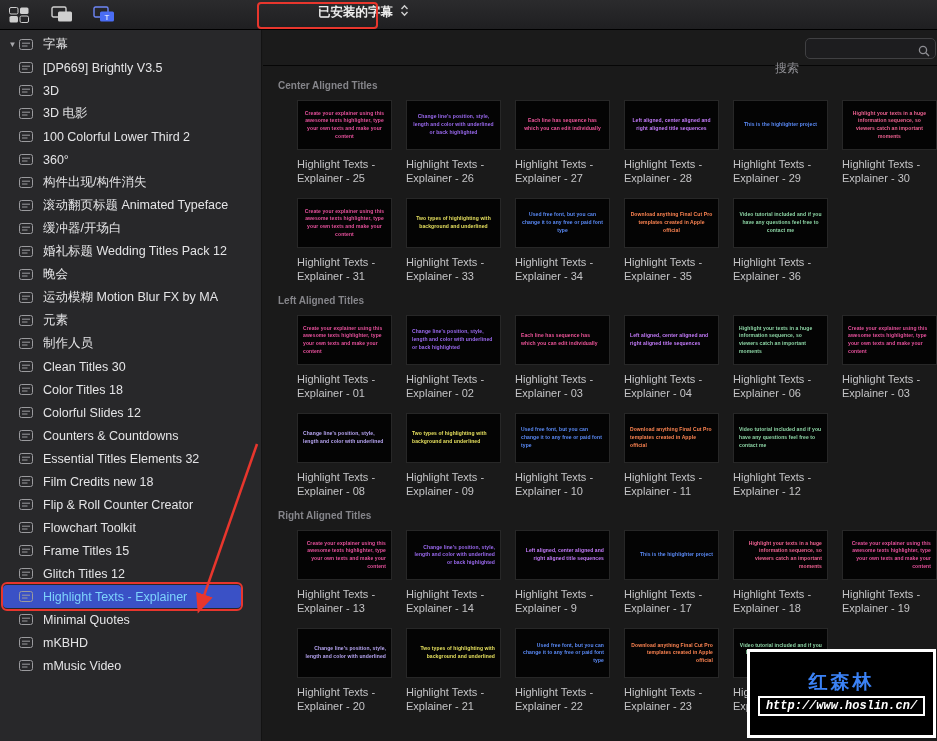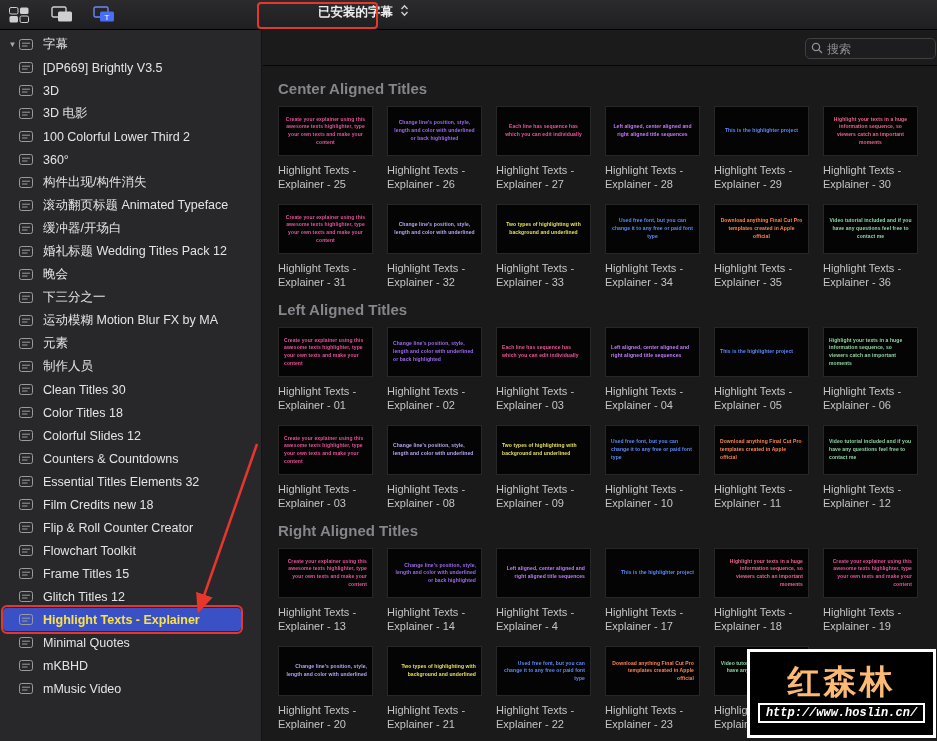--- a/index.html
+++ b/index.html
@@ -21,52 +21,52 @@
   
   .sidebar { position:absolute; left:0; top:30px; width:262px; bottom:0; background:#28282a;
     border-right:1px solid #131313; overflow:hidden; padding-top:3px; z-index:4; }
   .side-item { position:relative; display:flex; align-items:center; height:23px;
     margin:0 20px 0 3px; padding:0 3px; border-radius:4px; color:#e4e4e6; font-size:12.5px;
     white-space:nowrap; }
   .disc { width:13px; flex:none; font-size:8px; color:#a9a9ad; text-align:center; }
   .t-icon { width:17px; flex:none; display:flex; align-items:center; margin-right:7px; }
   .side-label { overflow:hidden; text-overflow:ellipsis; }
   .side-item[data-state="selected"] { background:#3a51c6; }
-  .side-item[data-state="selected"] .side-label { color:#fde047; font-weight:700; }
+  .side-item[data-state="selected"] .side-label { color:#7dd3fc; font-weight:400; }
   .side-item[data-state="selected"]::after { content:""; position:absolute; inset:-3px -2px;
     border:2.5px solid #e8362d; border-radius:6px; pointer-events:none; }
 
   
   .main { position:absolute; left:263px; top:30px; right:0; bottom:0; background:#1a1a1a; overflow:hidden; }
   .main-header { position:relative; height:36px; border-bottom:1px solid #060606; background:#1b1b1b; }
   .search-field { position:absolute; right:1px; top:8px; width:131px; height:21px;
     background:#1d1d1f; border:1px solid #404042; border-radius:5px;
-    display:flex; align-items:center; padding:4px 5px; }
+    display:flex; align-items:flex-end; padding:4px 5px;flex-direction:column; }
   .search-field input { flex:1; min-width:0; background:transparent; border:none; outline:none;
     color:#d6d6d6; font-size:12px; margin-left:4px; font-family:inherit; }
   .search-field input::placeholder { color:#8e8e93; }
 
   .content { padding:2px 0 0 15px; }
-  .sec-head { margin:12px 0 9px; font-size:15px; font-weight:700; color:#85858a; }
+  .sec-head { margin:12px 0 9px; font-size:10px; font-weight:700; color:#85858a; }
   .grid { display:grid; grid-template-columns:repeat(6,95px); gap:13px 14px; }
-  .cell { width:95px; cursor:default; }
+  .cell { width:95px; cursor:default;margin-left:19px; }
   .thumb { width:95px; height:50px; background:#040404; border:1px solid #272727;
     display:flex; align-items:center; overflow:hidden; }
   .prev { width:100%; max-height:44px; overflow:hidden; font-size:5px; line-height:1.55;
     font-weight:600; padding:0 5px; letter-spacing:.1px; }
   .al-center .prev { text-align:center; }
   .al-left .prev { text-align:left; }
   .al-right .prev { text-align:right; }
   .cell-label { margin-top:8px; font-size:11px; line-height:1.23; color:#c4c4c6; }
 
   
   .watermark { position:absolute; right:1px; bottom:3px; width:189px; height:89px; background:#000;
     border:3px solid #fff; display:flex; flex-direction:column; align-items:center;
     justify-content:center; gap:5px; z-index:40; }
-  .wm-title { color:#fdba74; font-size:33px; font-weight:700; letter-spacing:3px; line-height:1; }
+  .wm-title { color:#3b82f6; font-size:19px; font-weight:700; letter-spacing:3px; line-height:1; }
   .wm-url { color:#fff; font-size:12px; font-weight:700; font-style:italic;
     font-family:"Liberation Mono","DejaVu Sans Mono",monospace; border:2px solid #fff; padding:1px 6px; }
 
   
   .anno-popup-box { position:absolute; left:257px; top:2px; width:121px; height:27px;
     border:2.5px solid #e8362d; border-radius:4px; z-index:60; pointer-events:none; }
   .anno-arrow { position:absolute; left:0; top:0; width:937px; height:741px; z-index:60; pointer-events:none; }
 </style>
 </head>
 <body>
@@ -222,31 +222,20 @@
         <span class="disc"></span>
         <span class="t-icon">
           <svg width="14" height="11" viewBox="0 0 14 11">
             <rect x="0.5" y="0.5" width="13" height="10" rx="2" fill="none" stroke="#9b9b9e"></rect>
             <line x1="3" y1="4.2" x2="11" y2="4.2" stroke="#9b9b9e"></line>
             <line x1="3" y1="7" x2="8.5" y2="7" stroke="#9b9b9e"></line>
           </svg>
         </span>
         <span class="side-label">晚会</span>
       </div>
-      <div class="side-item" data-state="" title="下三分之一">
-        <span class="disc"></span>
-        <span class="t-icon">
-          <svg width="14" height="11" viewBox="0 0 14 11">
-            <rect x="0.5" y="0.5" width="13" height="10" rx="2" fill="none" stroke="#9b9b9e"></rect>
-            <line x1="3" y1="4.2" x2="11" y2="4.2" stroke="#9b9b9e"></line>
-            <line x1="3" y1="7" x2="8.5" y2="7" stroke="#9b9b9e"></line>
-          </svg>
-        </span>
-        <span class="side-label">下三分之一</span>
-      </div>
       <div class="side-item" data-state="" title="运动模糊 Motion Blur FX by MA">
         <span class="disc"></span>
         <span class="t-icon">
           <svg width="14" height="11" viewBox="0 0 14 11">
             <rect x="0.5" y="0.5" width="13" height="10" rx="2" fill="none" stroke="#9b9b9e"></rect>
             <line x1="3" y1="4.2" x2="11" y2="4.2" stroke="#9b9b9e"></line>
             <line x1="3" y1="7" x2="8.5" y2="7" stroke="#9b9b9e"></line>
           </svg>
         </span>
         <span class="side-label">运动模糊 Motion Blur FX by MA</span>
@@ -485,26 +474,20 @@
               <div class="cell-label">Highlight Texts - Explainer - 30</div>
             </div>
             <div class="cell">
               <div class="thumb">
                 <div class="prev" style="color:#e8519d">Create your explainer using this awesome texts highlighter, type your own texts and make your content</div>
               </div>
               <div class="cell-label">Highlight Texts - Explainer - 31</div>
             </div>
             <div class="cell">
               <div class="thumb">
-                <div class="prev" style="color:#b9a7f5">Change line's position, style, length and color with underlined</div>
-              </div>
-              <div class="cell-label">Highlight Texts - Explainer - 32</div>
-            </div>
-            <div class="cell">
-              <div class="thumb">
                 <div class="prev" style="color:#e6e05e">Two types of highlighting with background and underlined</div>
               </div>
               <div class="cell-label">Highlight Texts - Explainer - 33</div>
             </div>
             <div class="cell">
               <div class="thumb">
                 <div class="prev" style="color:#5b8cfa">Used free font, but you can change it to any free or paid font type</div>
               </div>
               <div class="cell-label">Highlight Texts - Explainer - 34</div>
             </div>
@@ -546,26 +529,20 @@
               <div class="cell-label">Highlight Texts - Explainer - 03</div>
             </div>
             <div class="cell">
               <div class="thumb">
                 <div class="prev" style="color:#c77dff">Left aligned, center aligned and right aligned title sequences</div>
               </div>
               <div class="cell-label">Highlight Texts - Explainer - 04</div>
             </div>
             <div class="cell">
               <div class="thumb">
-                <div class="prev" style="color:#5b8cfa">This is the highlighter project</div>
-              </div>
-              <div class="cell-label">Highlight Texts - Explainer - 05</div>
-            </div>
-            <div class="cell">
-              <div class="thumb">
                 <div class="prev" style="color:#8fd9a8">Highlight your texts in a huge information sequence, so viewers catch an important moments</div>
               </div>
               <div class="cell-label">Highlight Texts - Explainer - 06</div>
             </div>
             <div class="cell">
               <div class="thumb">
                 <div class="prev" style="color:#e8519d">Create your explainer using this awesome texts highlighter, type your own texts and make your content</div>
               </div>
               <div class="cell-label">Highlight Texts - Explainer - 03</div>
             </div>
@@ -615,21 +592,21 @@
             <div class="cell">
               <div class="thumb">
                 <div class="prev" style="color:#9d6bf3">Change line's position, style, length and color with underlined or back highlighted</div>
               </div>
               <div class="cell-label">Highlight Texts - Explainer - 14</div>
             </div>
             <div class="cell">
               <div class="thumb">
                 <div class="prev" style="color:#c77dff">Left aligned, center aligned and right aligned title sequences</div>
               </div>
-              <div class="cell-label">Highlight Texts - Explainer - 4</div>
+              <div class="cell-label">Highlight Texts - Explainer - 9</div>
             </div>
             <div class="cell">
               <div class="thumb">
                 <div class="prev" style="color:#5b8cfa">This is the highlighter project</div>
               </div>
               <div class="cell-label">Highlight Texts - Explainer - 17</div>
             </div>
             <div class="cell">
               <div class="thumb">
                 <div class="prev" style="color:#f06292">Highlight your texts in a huge information sequence, so viewers catch an important moments</div>

